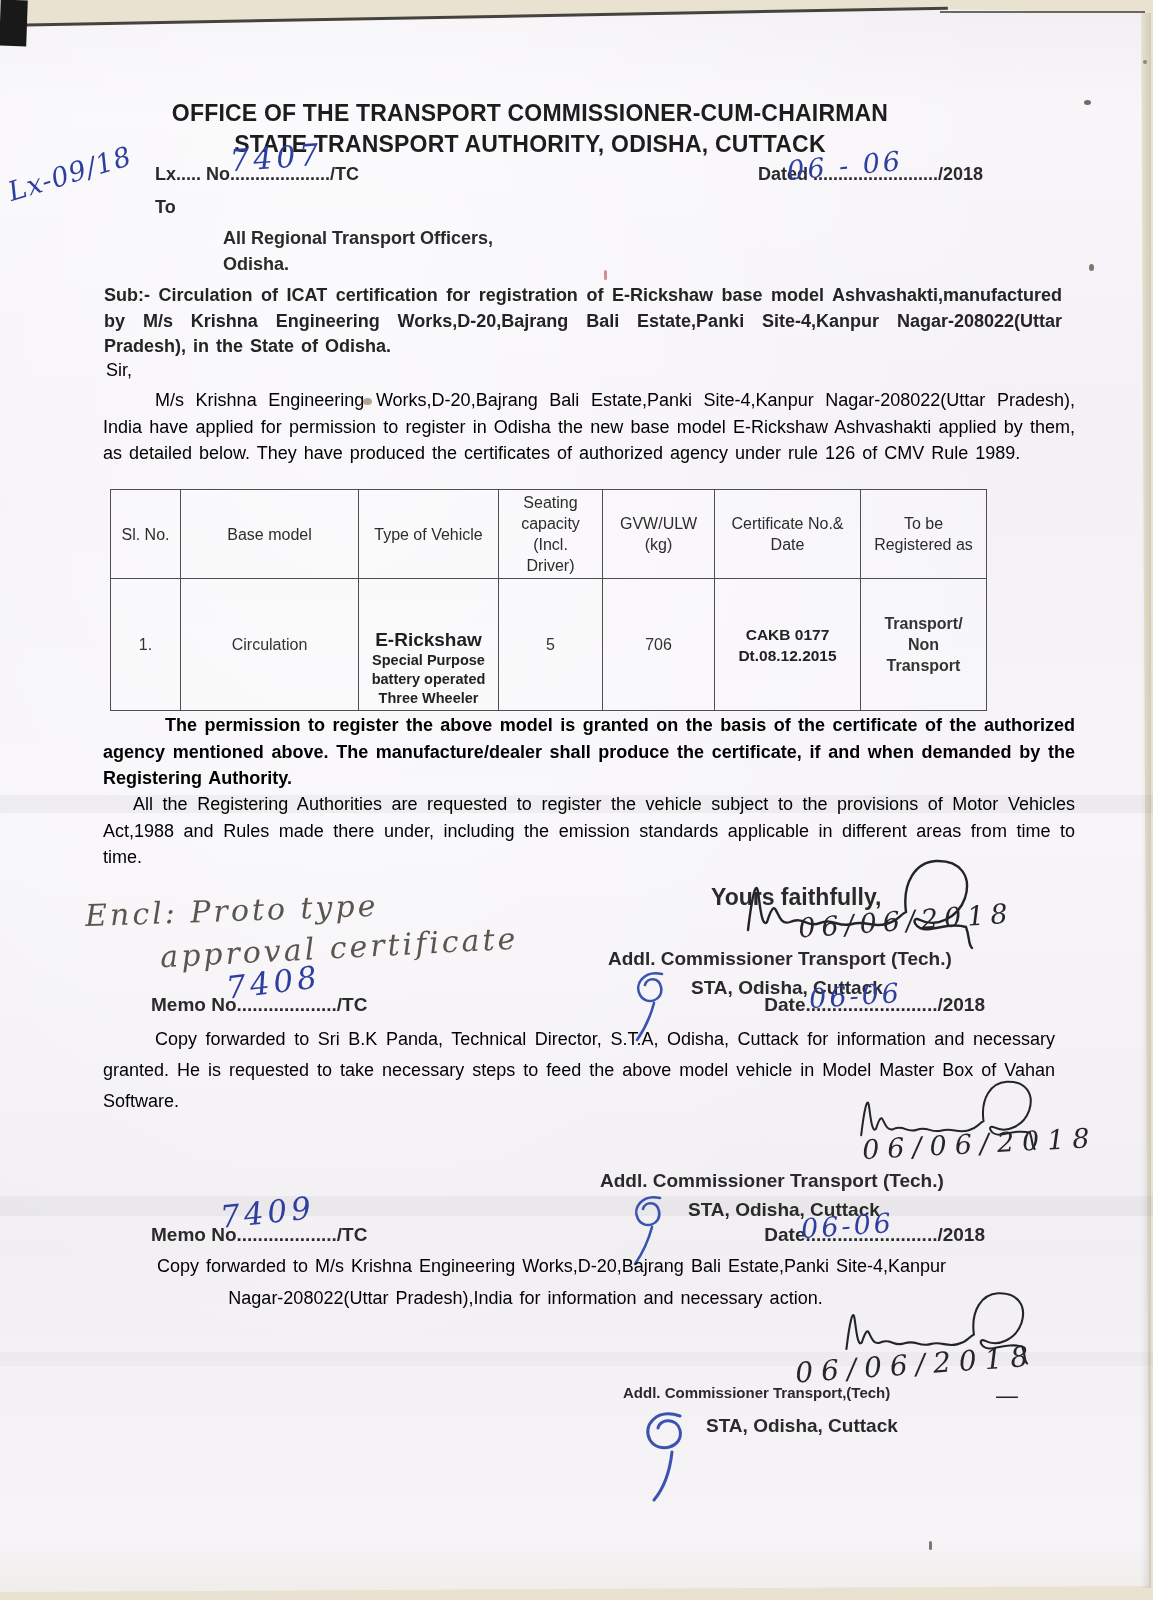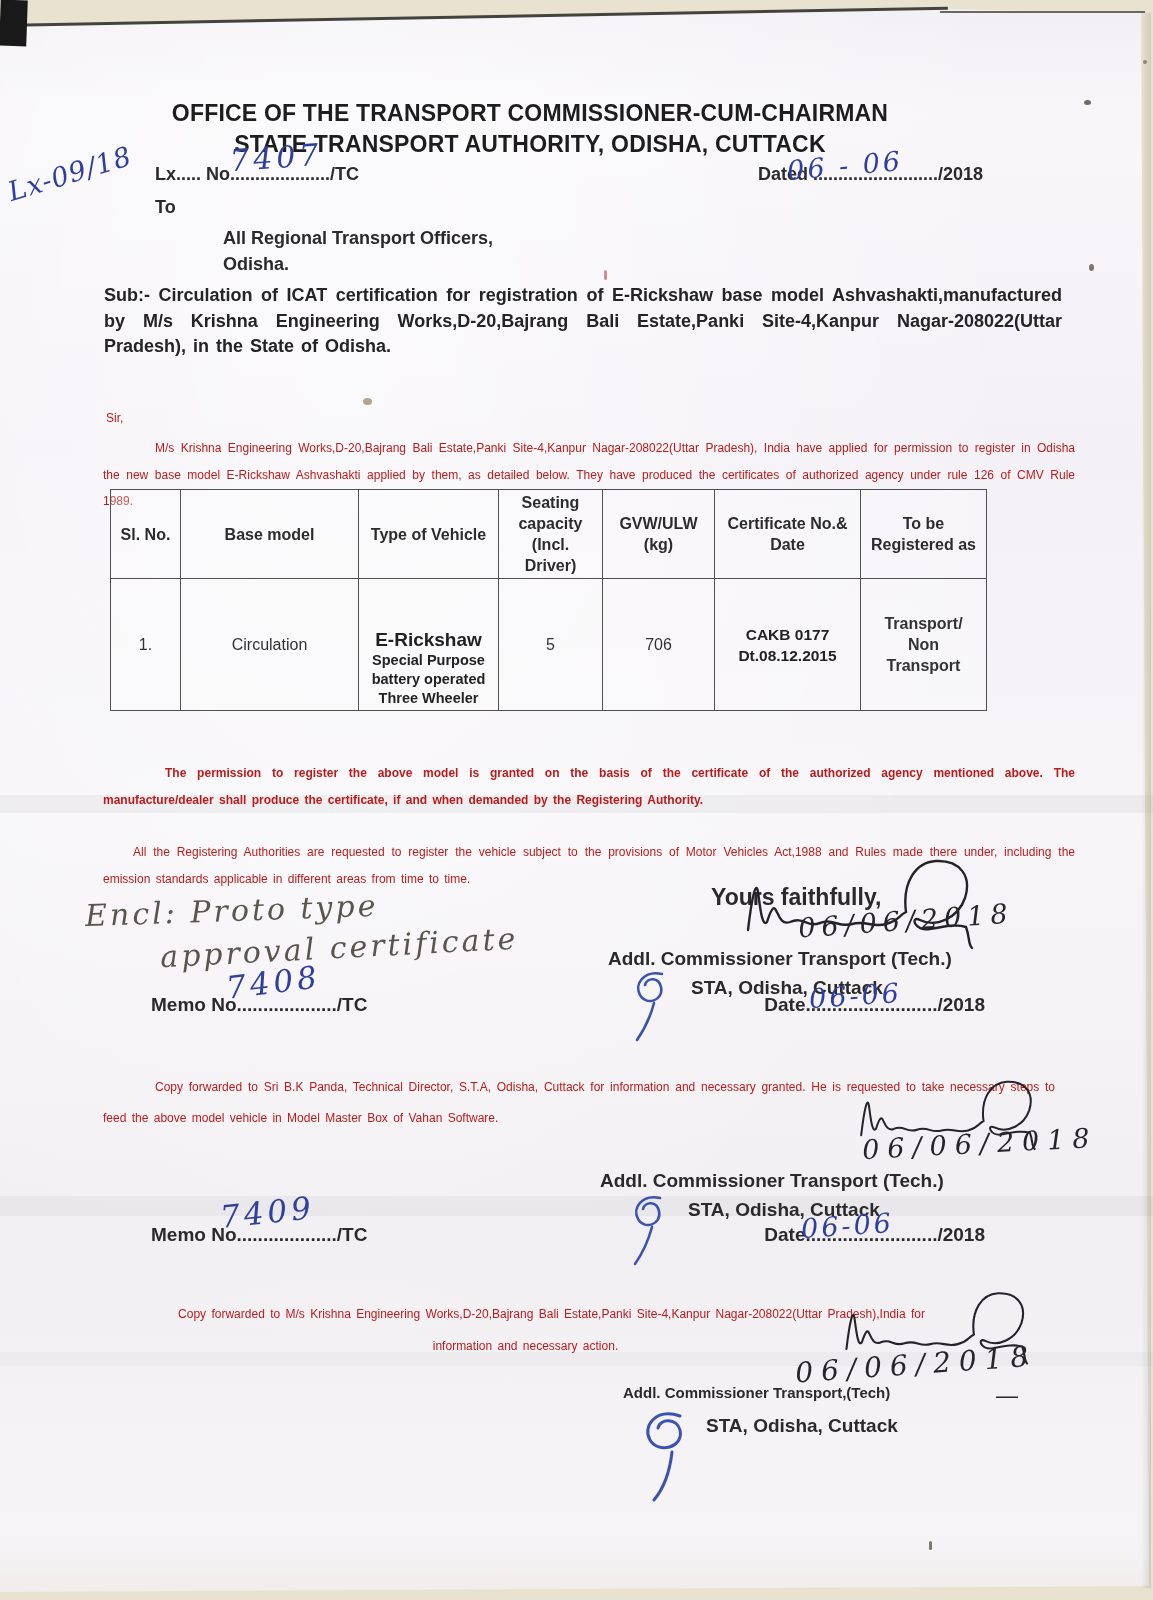--- a/index.html
+++ b/index.html
@@ -20,32 +20,32 @@
   .topline{position:absolute;left:0;top:24px;width:948px;height:3px;background:#45433d;transform:rotate(-1.05deg);transform-origin:left center;}
   .topline2{position:absolute;left:940px;top:11px;width:205px;height:2px;background:#6b685f;}
   .corner-blob{position:absolute;left:0;top:0;width:27px;height:46px;background:#191919;transform:rotate(2deg);}
   .band{position:absolute;left:0;width:1153px;background:rgba(110,110,118,.07);}
   .speck{position:absolute;border-radius:50%;}
   .edge-shadow{position:absolute;top:13px;right:2px;width:10px;height:1575px;background:linear-gradient(90deg,rgba(0,0,0,0) 0%,rgba(0,0,0,.10) 100%);}
 
   .abs{position:absolute;}
   .center{text-align:center;}
   .title{font-size:23px;letter-spacing:.2px;color:#1d1d1d;font-weight:bold;}
-  .body-txt{font-size:12px;line-height:26.5px;color:#b91c1c;text-align:justify;word-spacing:2px;margin-top:48px;}
+  .body-txt{font-size:18px;line-height:26.5px;color:#000000;text-align:justify;word-spacing:2px;}
   .printed{font-size:18px;color:#2a2a2a;font-weight:bold;margin-left:43px;}
 
   
   .hw{font-family:"DejaVu Serif", serif;font-style:italic;display:inline-block;}
   .hw-blue{color:#2e3f9f;}
   .hw-black{color:#26262a;}
   .hw-pencil{color:#5a564f;}
 
   table.cert{border-collapse:collapse;table-layout:fixed;background:rgba(255,255,255,.25);}
   table.cert td,table.cert th{border:1.5px solid #4f4f4f;vertical-align:middle;text-align:center;padding:2px 8px;}
-  table.cert th{font-weight:bold;font-size:16px;color:#2c2c2c;line-height:21px;}
+  table.cert th{font-weight:normal;font-size:16px;color:#2c2c2c;line-height:21px;}
   table.cert td{font-size:16px;color:#333;}
   .cell-type-title{font-weight:bold;font-size:19px;color:#1f1f1f;margin-top:48px;}
   .cell-type-detail{font-weight:bold;font-size:14.5px;color:#222;line-height:19px;}
   .cell-bold{font-weight:bold;color:#222;font-size:15.5px;line-height:21px;}
 
   svg.ink{overflow:visible;}
 </style>
 </head>
 <body>
 

